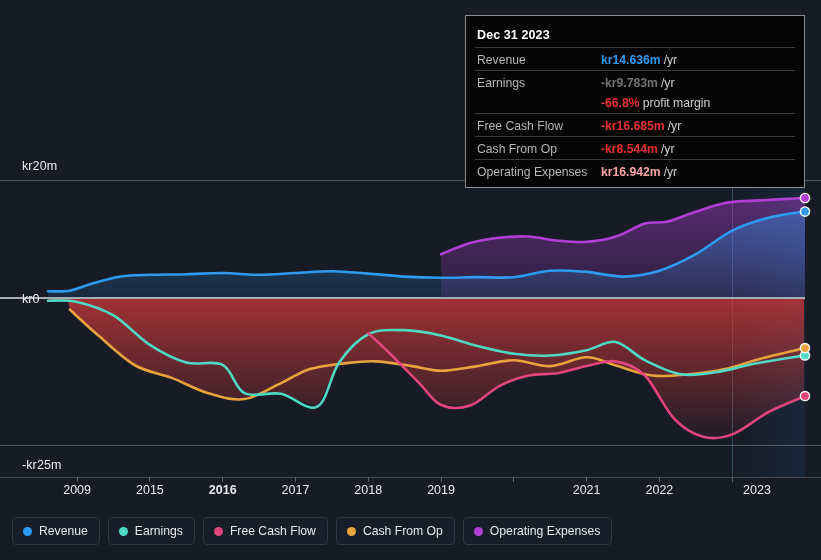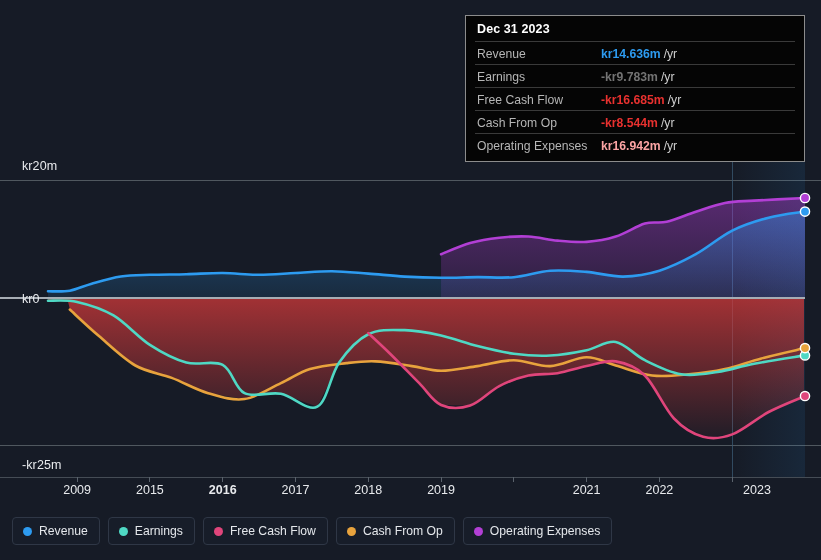--- a/index.html
+++ b/index.html
@@ -51,21 +51,21 @@
 
   
   #tooltip {
     position: absolute;
     left: 465px;
     top: 15px;
     width: 340px;
     box-sizing: border-box;
     background: #050505;
     border: 1px solid #8c8c8c;
-    padding: 4px 9px 5px 9px;
+    padding: 10px 9px 5px 9px;
   }
   #tooltip-date {
     color: #ffffff;
     font-size: 12.5px;
     font-weight: bold;
     padding: 2px 0 5px 2px;
     letter-spacing: .1px;
   }
   .tt-row {
     display: flex;
@@ -223,20 +223,24 @@
     <div id="tooltip-date">Dec 31 2023</div>
     <div id="tooltip-rows">
         <div class="tt-row">
           <div class="tt-label">Revenue</div>
           <div><span class="tt-val" style="color: rgb(45, 155, 240);">kr14.636m</span><span class="tt-unit">/yr</span></div>
         </div>
         <div class="tt-row">
           <div class="tt-label">Earnings</div>
           <div><span class="tt-val" style="color: #737373; margin-top: 28px;">-kr9.783m</span><span class="tt-unit">/yr</span></div>
         </div>
+        <div class="tt-row noline">
+          <div class="tt-label"></div>
+          <div><span class="tt-val" style="color: rgb(232, 49, 47);">-66.8%</span><span class="tt-unit">profit margin</span></div>
+        </div>
         <div class="tt-row">
           <div class="tt-label">Free Cash Flow</div>
           <div><span class="tt-val" style="color: rgb(232, 49, 47);">-kr16.685m</span><span class="tt-unit">/yr</span></div>
         </div>
         <div class="tt-row">
           <div class="tt-label">Cash From Op</div>
           <div><span class="tt-val" style="color: rgb(232, 49, 47);">-kr8.544m</span><span class="tt-unit">/yr</span></div>
         </div>
         <div class="tt-row">
           <div class="tt-label">Operating Expenses</div>

